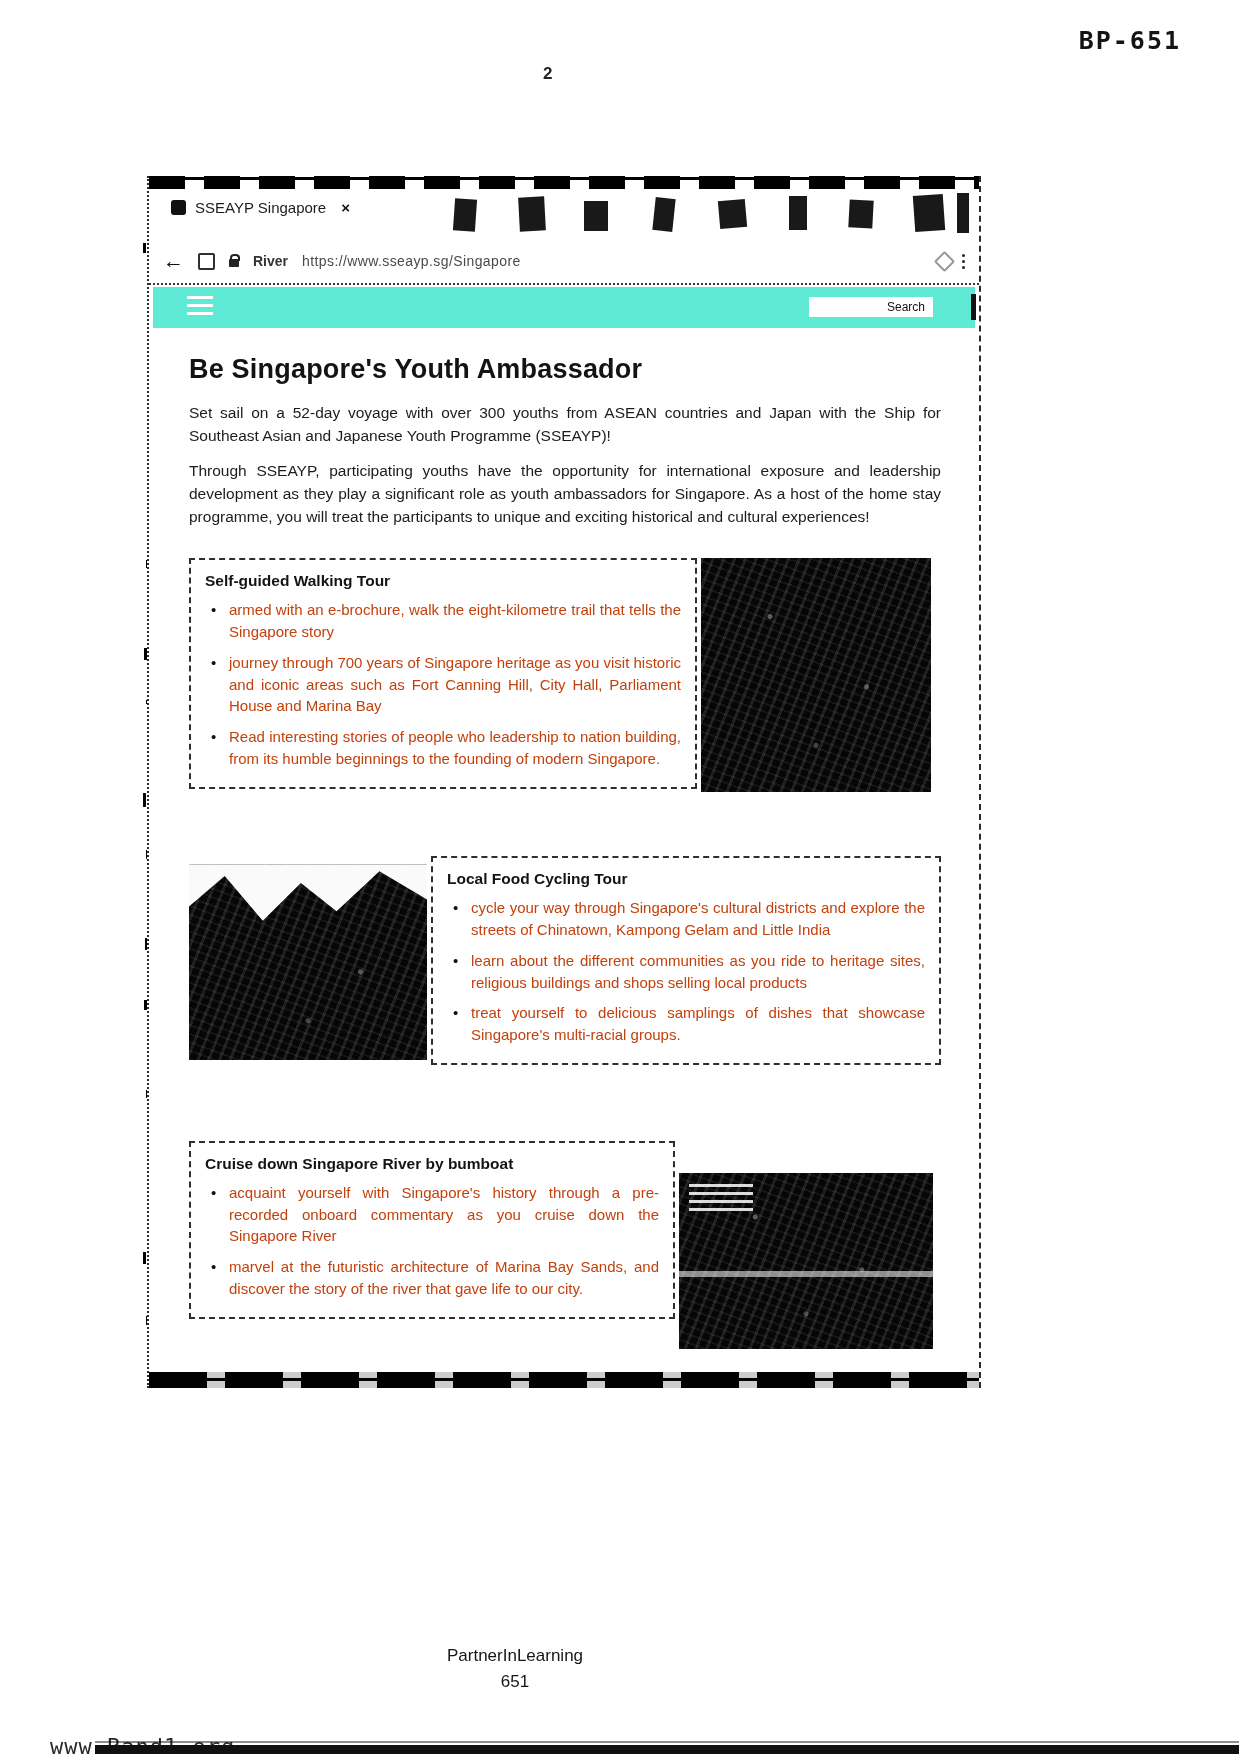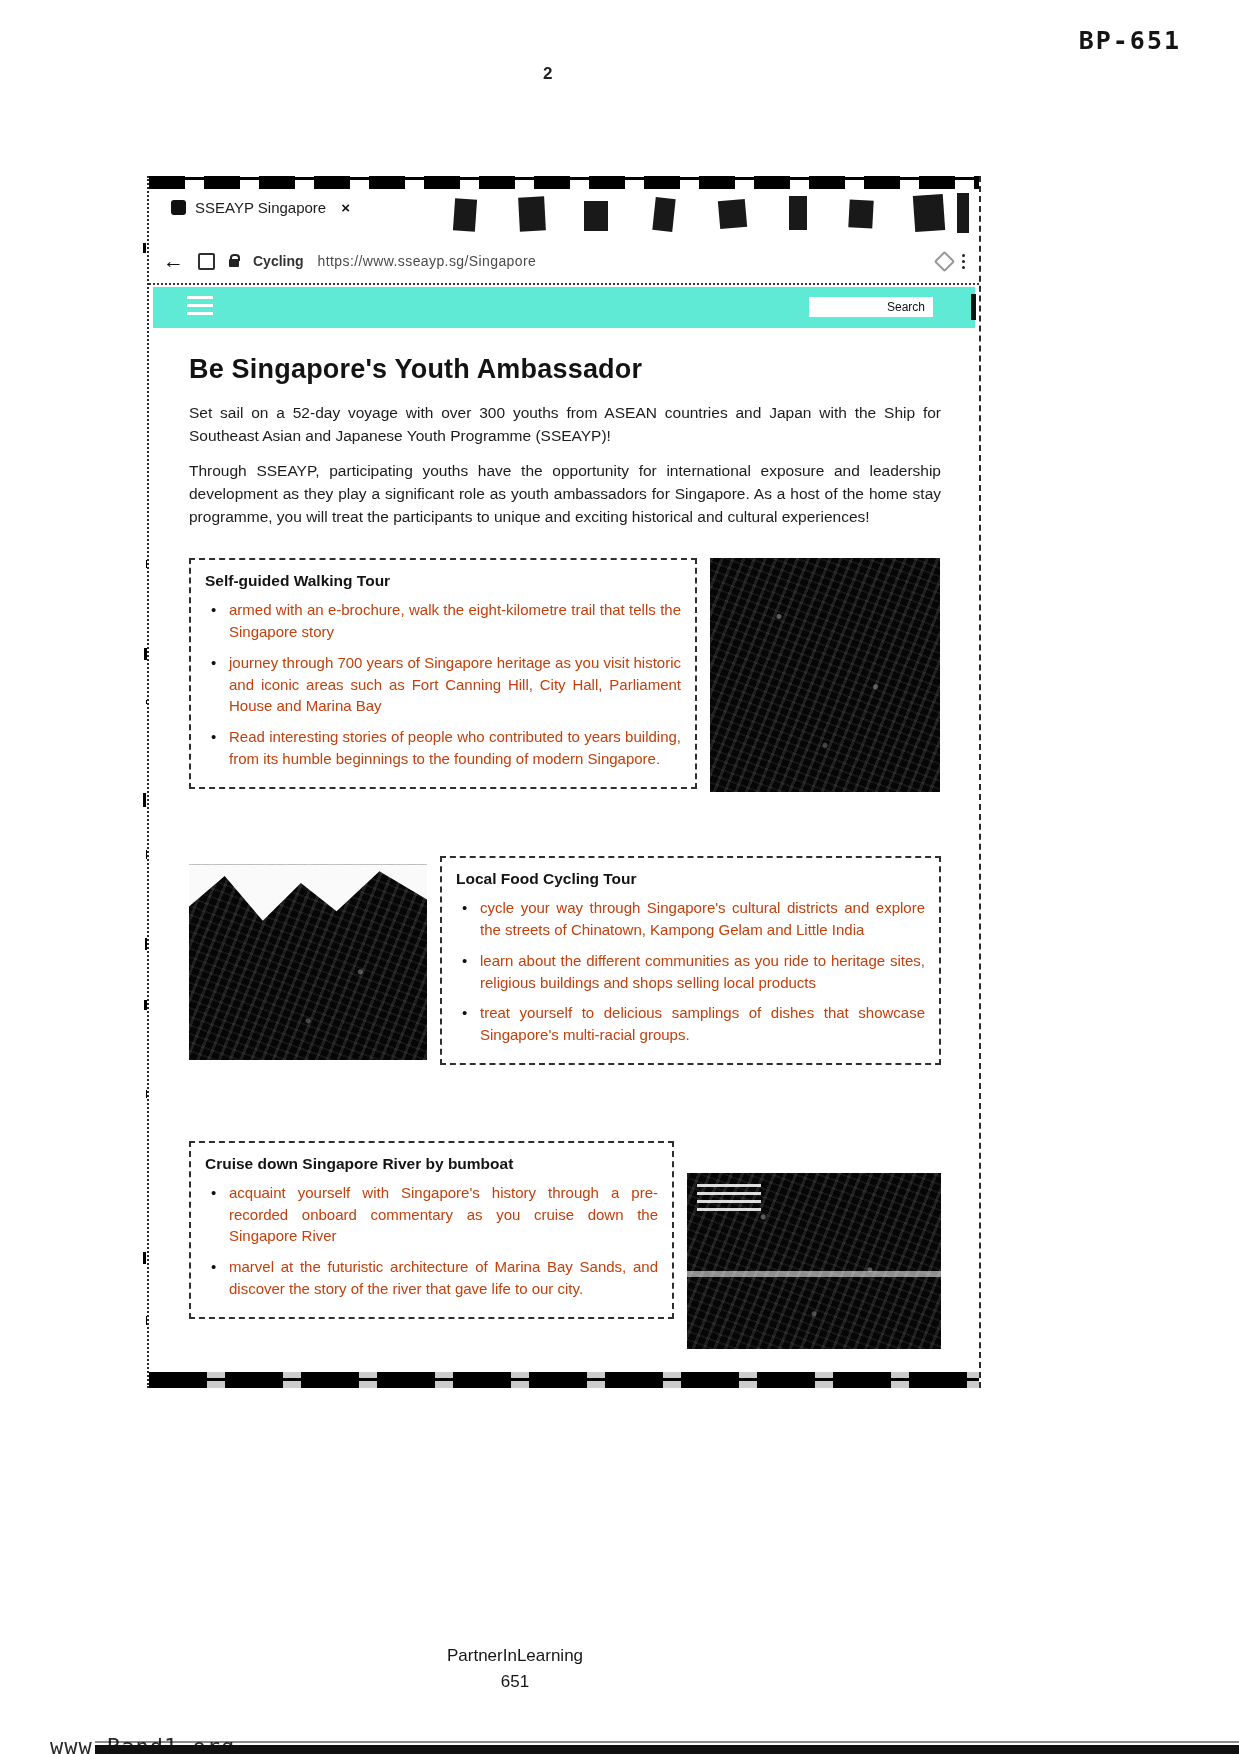--- a/index.html
+++ b/index.html
@@ -96,21 +96,21 @@
     font-family:"Liberation Sans", sans-serif;font-size:12px;color:#111;text-align:right;padding:0 8px;
   }
   .search-box::placeholder{color:#222;}
 
   
   .content{padding:10px 38px 0 40px;}
   .page-title{font-size:27px;font-weight:bold;margin:16px 0 16px;color:#131313;letter-spacing:.2px;}
   .intro p{font-size:15.5px;line-height:1.5;text-align:justify;margin:0 0 11px;color:#1c1c1c;}
   .intro p + p{margin-top:4px;}
 
-  .tour-section{display:flex;gap:13px;align-items:flex-start;}
+  .tour-section{display:flex;gap:4px;align-items:flex-start;}
   .sec-walking{margin-top:30px;}
   .sec-cycling{margin-top:64px;}
   .sec-cruise{margin-top:76px;}
 
   .dashed-box{border:2px dashed #2e2e2e;padding:10px 14px 8px;box-sizing:border-box;}
   .dashed-box h3{font-size:15.5px;font-weight:bold;margin:2px 0 9px;color:#141414;}
   .dashed-box ul{margin:0;padding:0 0 0 24px;list-style:none;}
   .dashed-box li{position:relative;font-size:15px;line-height:1.45;text-align:justify;margin:0 0 9px;color:#c2410c;}
   .dashed-box li::before{content:"•";position:absolute;left:-18px;top:0;font-size:15px;color:#111;}
 
@@ -186,21 +186,21 @@
         <div class="smudge m7"></div>
           <div class="smudge m8"></div>
           <div class="smudge m9"></div>
       </div>
     </div>
 
     <div class="addr-row">
       <span class="back-arrow">←</span>
       <span class="reload-box"></span>
       <span class="lock"></span>
-      <span class="secure-label">Cycling</span>
+      <span class="secure-label">River</span>
       <span class="url-text">https://www.sseayp.sg/Singapore</span>
       <span class="addr-right">
         <span class="star"></span>
         <span class="kebab">
             <i></i>
             <i></i>
             <i></i>
           </span>
       </span>
     </div>
@@ -222,21 +222,21 @@
         <p>Set sail on a 52-day voyage with over 300 youths from ASEAN countries and Japan with the Ship for Southeast Asian and Japanese Youth Programme (SSEAYP)!</p>
         <p>Through SSEAYP, participating youths have the opportunity for international exposure and leadership development as they play a significant role as youth ambassadors for Singapore. As a host of the home stay programme, you will treat the participants to unique and exciting historical and cultural experiences!</p>
       </div>
 
       <div class="tour-section sec-walking">
         <div class="dashed-box box-walking">
           <h3>Self-guided Walking Tour</h3>
           <ul>
             <li>armed with an e-brochure, walk the eight-kilometre trail that tells the Singapore story</li>
             <li>journey through 700 years of Singapore heritage as you visit historic and iconic areas such as Fort Canning Hill, City Hall, Parliament House and Marina Bay</li>
-            <li>Read interesting stories of people who contributed to years building, from its humble beginnings to the founding of modern Singapore.</li>
+            <li>Read interesting stories of people who leadership to nation building, from its humble beginnings to the founding of modern Singapore.</li>
           </ul>
         </div>
         <div class="photo photo-walking"></div>
       </div>
 
       <div class="tour-section sec-cycling">
         <div class="photo photo-cycling"></div>
         <div class="dashed-box box-cycling">
           <h3>Local Food Cycling Tour</h3>
           <ul>

